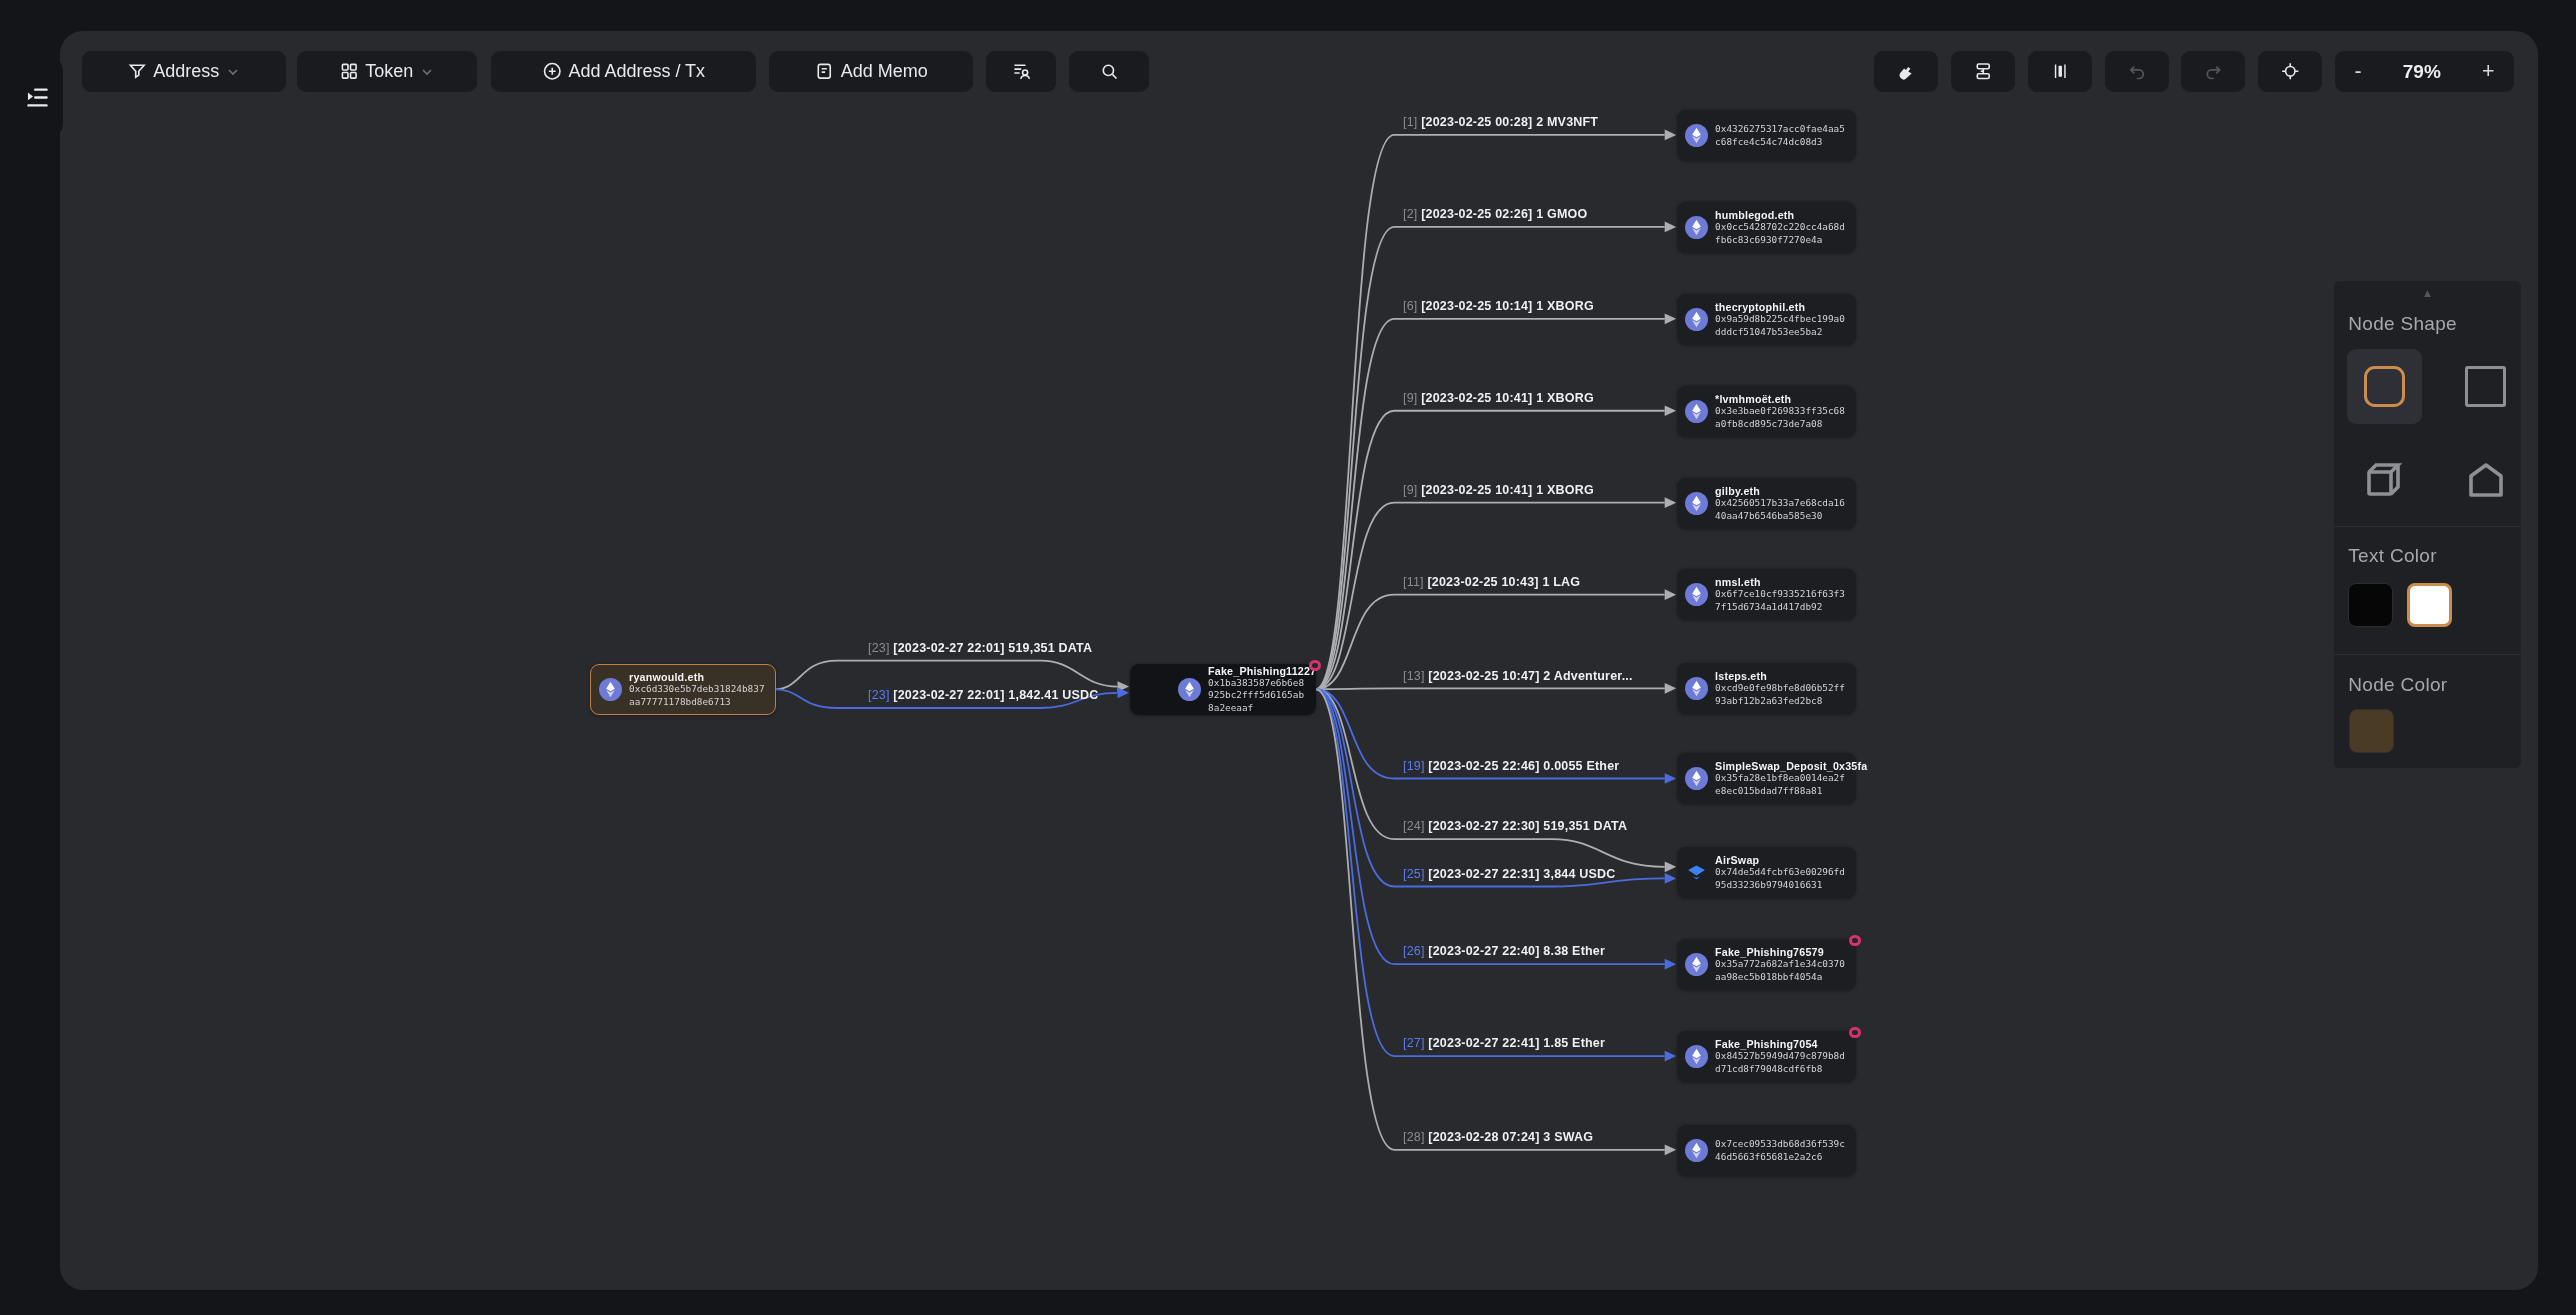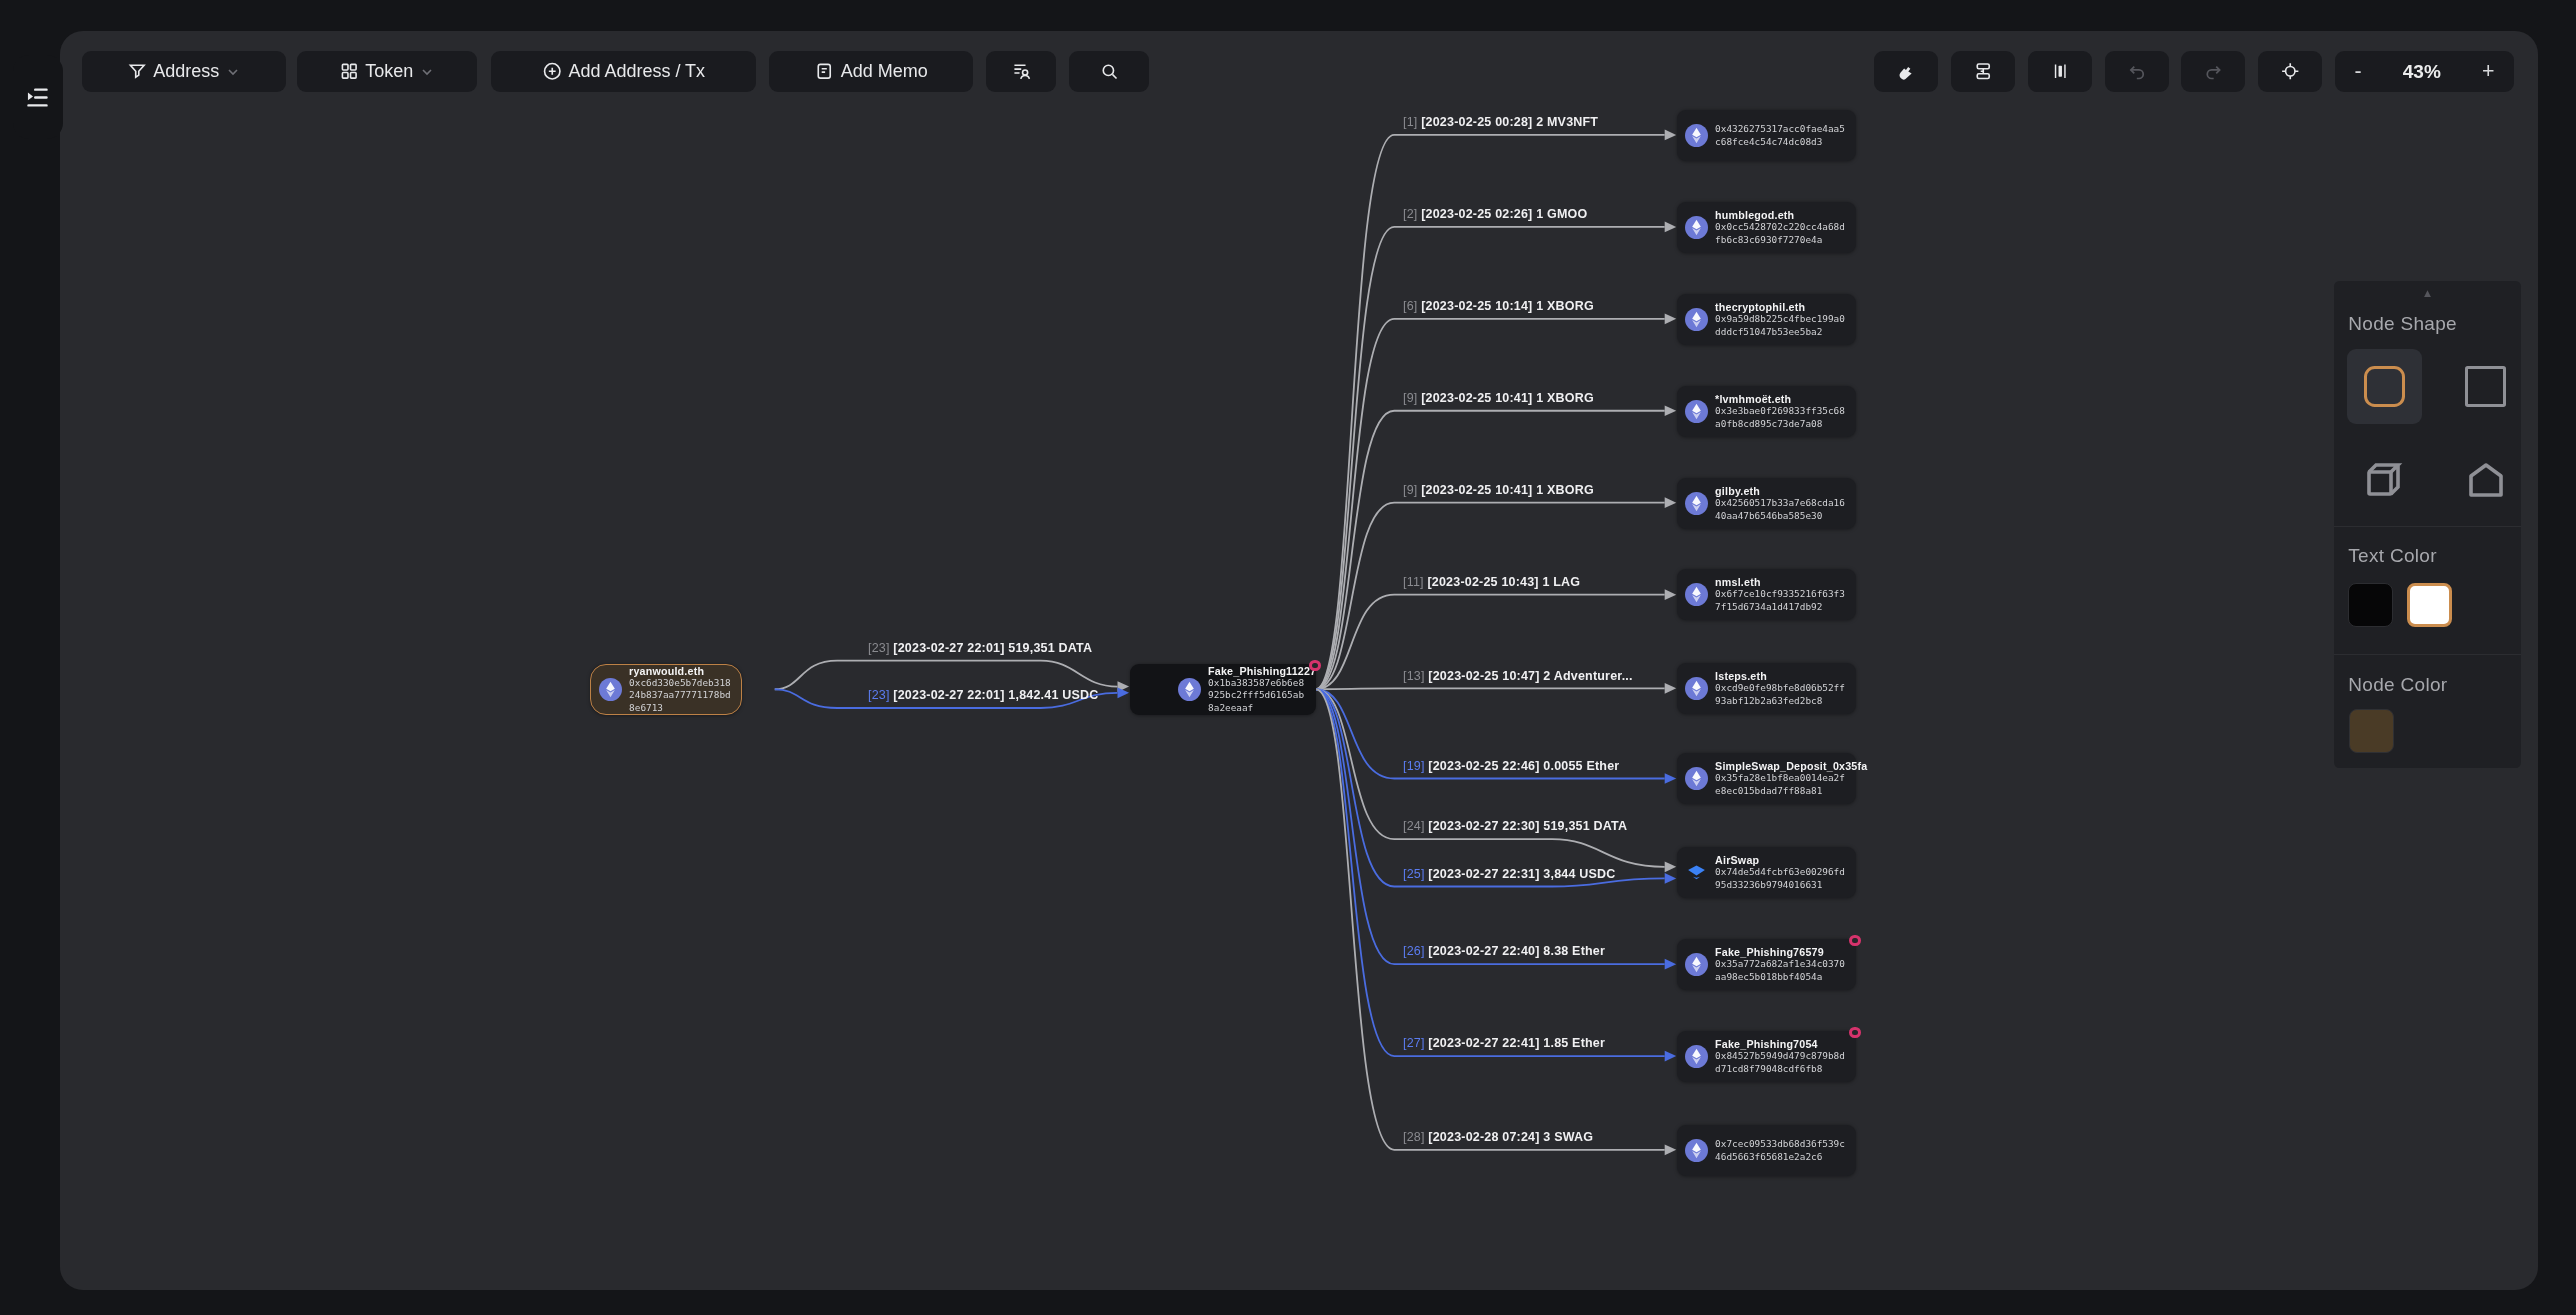--- a/index.html
+++ b/index.html
@@ -155,21 +155,21 @@
 
   <div class="tb-btn" style="left:2258px;width:64px;">
     <svg viewBox="0 0 24 24" fill="none" stroke="currentColor" stroke-width="1.9">
         <circle cx="12" cy="12" r="5.5"></circle>
         <path d="M12 2.5v4M12 17.5v4M2.5 12h4M17.5 12h4"></path>
       </svg>
   </div>
 
   <div class="zoom-pill">
     <span class="zbtn">-</span>
-    <span class="zval">43%</span>
+    <span class="zval">79%</span>
     <span class="zbtn">+</span>
   </div>
 
   <svg id="edge-svg" viewBox="0 0 2886 1474" width="2576" height="1316">
       <path d="M 868 772 C 898 772, 896 740, 938 740 H 1166 C 1206 740, 1211 769, 1252 769" class="line" stroke="#adaeb2"></path>
       <path d="M 1252 763 L 1265 769 L 1252 775 Z" fill="#adaeb2"></path>
       <path d="M 868 772 C 898 772, 896 793, 938 793 H 1166 C 1206 793, 1211 776, 1252 776" class="line" stroke="#4a6ce0"></path>
       <path d="M 1252 770 L 1265 776 L 1252 782 Z" fill="#4a6ce0"></path>
       <path d="M 1474 772 C 1519 772, 1509 151, 1562 151 H 1865" class="line" stroke="#adaeb2"></path>
       <path d="M 1865 145 L 1878 151 L 1865 157 Z" fill="#adaeb2"></path>
@@ -209,21 +209,21 @@
       <div class="edge-label" style="left: 1403px; top: 575px;"><span class="idx">[11]</span><span class="ts"> [2023-02-25 10:43] </span><span class="amt">1 LAG</span></div>
       <div class="edge-label" style="left: 1403px; top: 669px;"><span class="idx">[13]</span><span class="ts"> [2023-02-25 10:47] </span><span class="amt">2 Adventurer...</span></div>
       <div class="edge-label blue" style="left: 1403px; top: 759px;"><span class="idx">[19]</span><span class="ts"> [2023-02-25 22:46] </span><span class="amt">0.0055 Ether</span></div>
       <div class="edge-label" style="left: 1403px; top: 819px;"><span class="idx">[24]</span><span class="ts"> [2023-02-27 22:30] </span><span class="amt">519,351 DATA</span></div>
       <div class="edge-label blue" style="left: 1403px; top: 867px;"><span class="idx">[25]</span><span class="ts"> [2023-02-27 22:31] </span><span class="amt">3,844 USDC</span></div>
       <div class="edge-label blue" style="left: 1403px; top: 944px;"><span class="idx">[26]</span><span class="ts"> [2023-02-27 22:40] </span><span class="amt">8.38 Ether</span></div>
       <div class="edge-label blue" style="left: 1403px; top: 1036px; text-align: center;"><span class="idx">[27]</span><span class="ts"> [2023-02-27 22:41] </span><span class="amt">1.85 Ether</span></div>
       <div class="edge-label" style="left: 1403px; top: 1130px;"><span class="idx">[28]</span><span class="ts"> [2023-02-28 07:24] </span><span class="amt">3 SWAG</span></div>
     </div>
   <div id="nodes-layer">
-      <div class="node source" style="left: 590px; top: 664px; width: 152px; border-radius: 16px;">
+      <div class="node source" style="left: 590px; top: 664px; width: 186px;">
 
       <span class="node-icon"><svg viewBox="0 0 26 26" width="23" height="23">
             <circle cx="13" cy="13" r="13" fill="#6d7ad6"></circle>
             <path fill="#ffffff" fill-opacity=".95" d="M13 4.2l4.9 8-4.9 2.8-4.9-2.8z"></path>
             <path fill="#ffffff" fill-opacity=".65" d="M13 16.4l4.9-2.9L13 21.8l-4.9-8.3z"></path>
           </svg></span>
       <div class="node-text">
         <div class="node-label">ryanwould.eth</div>
         <div class="node-address">0xc6d330e5b7deb31824b837aa77771178bd8e6713</div>
       </div>

